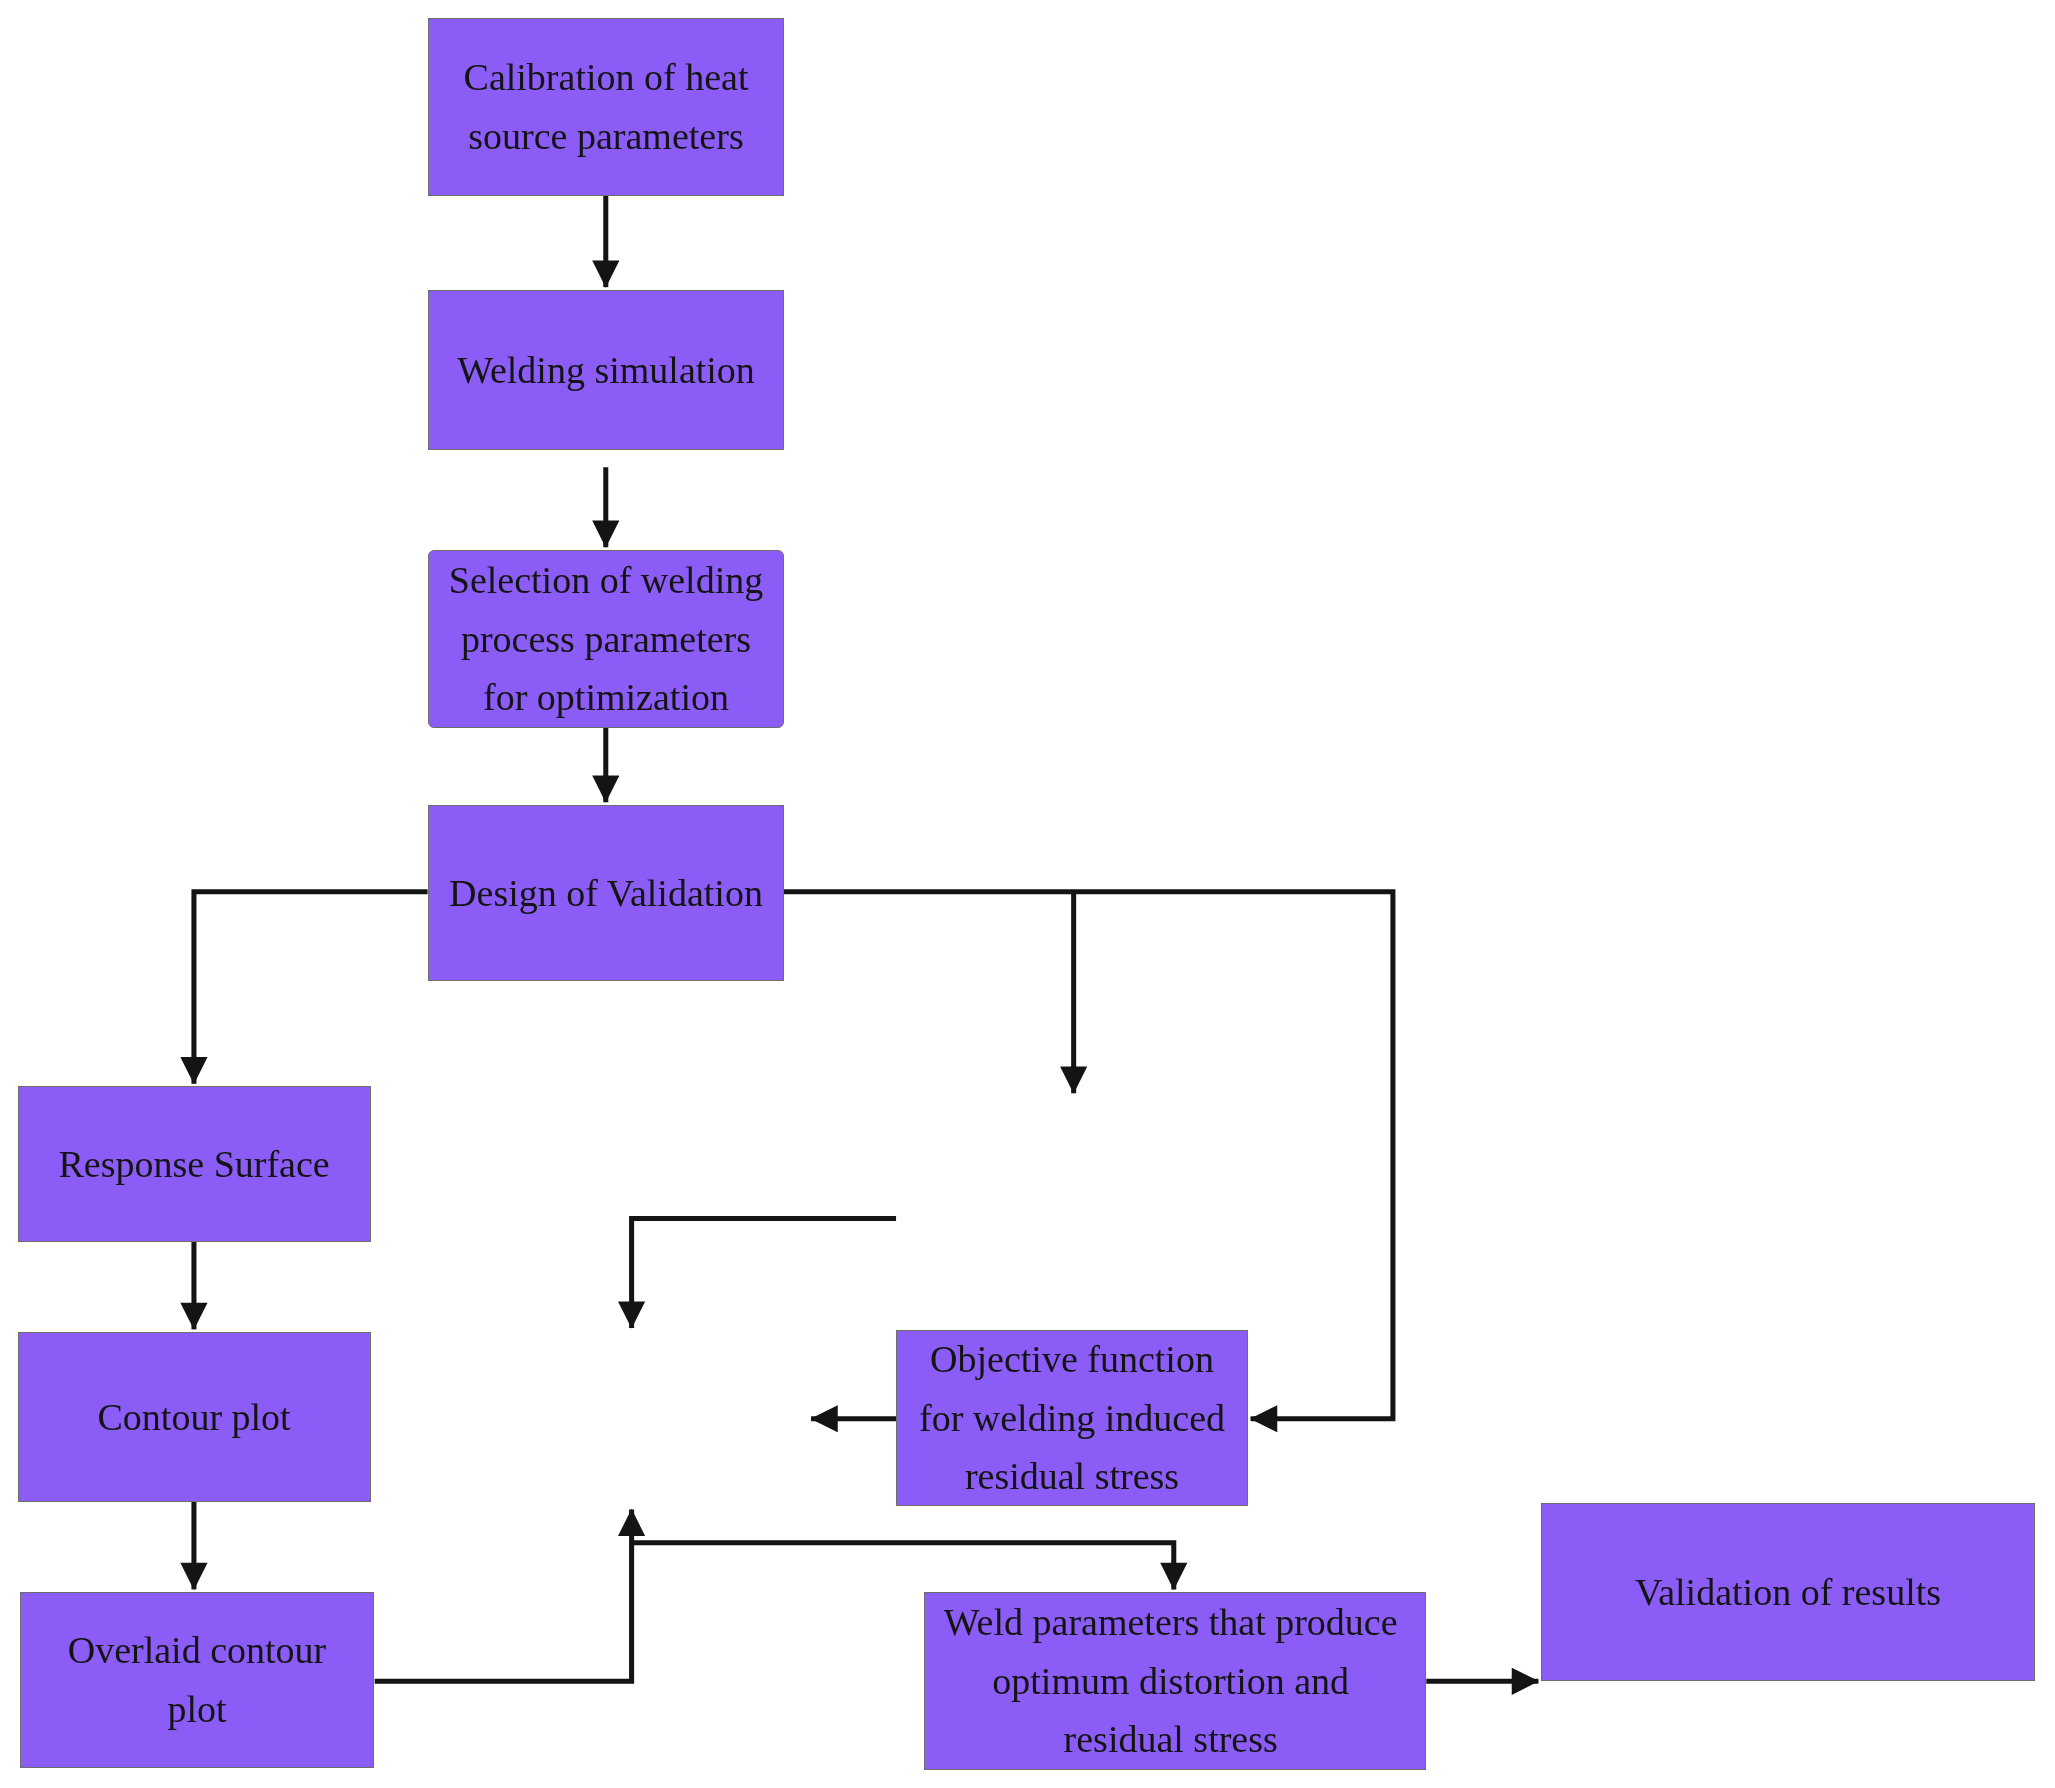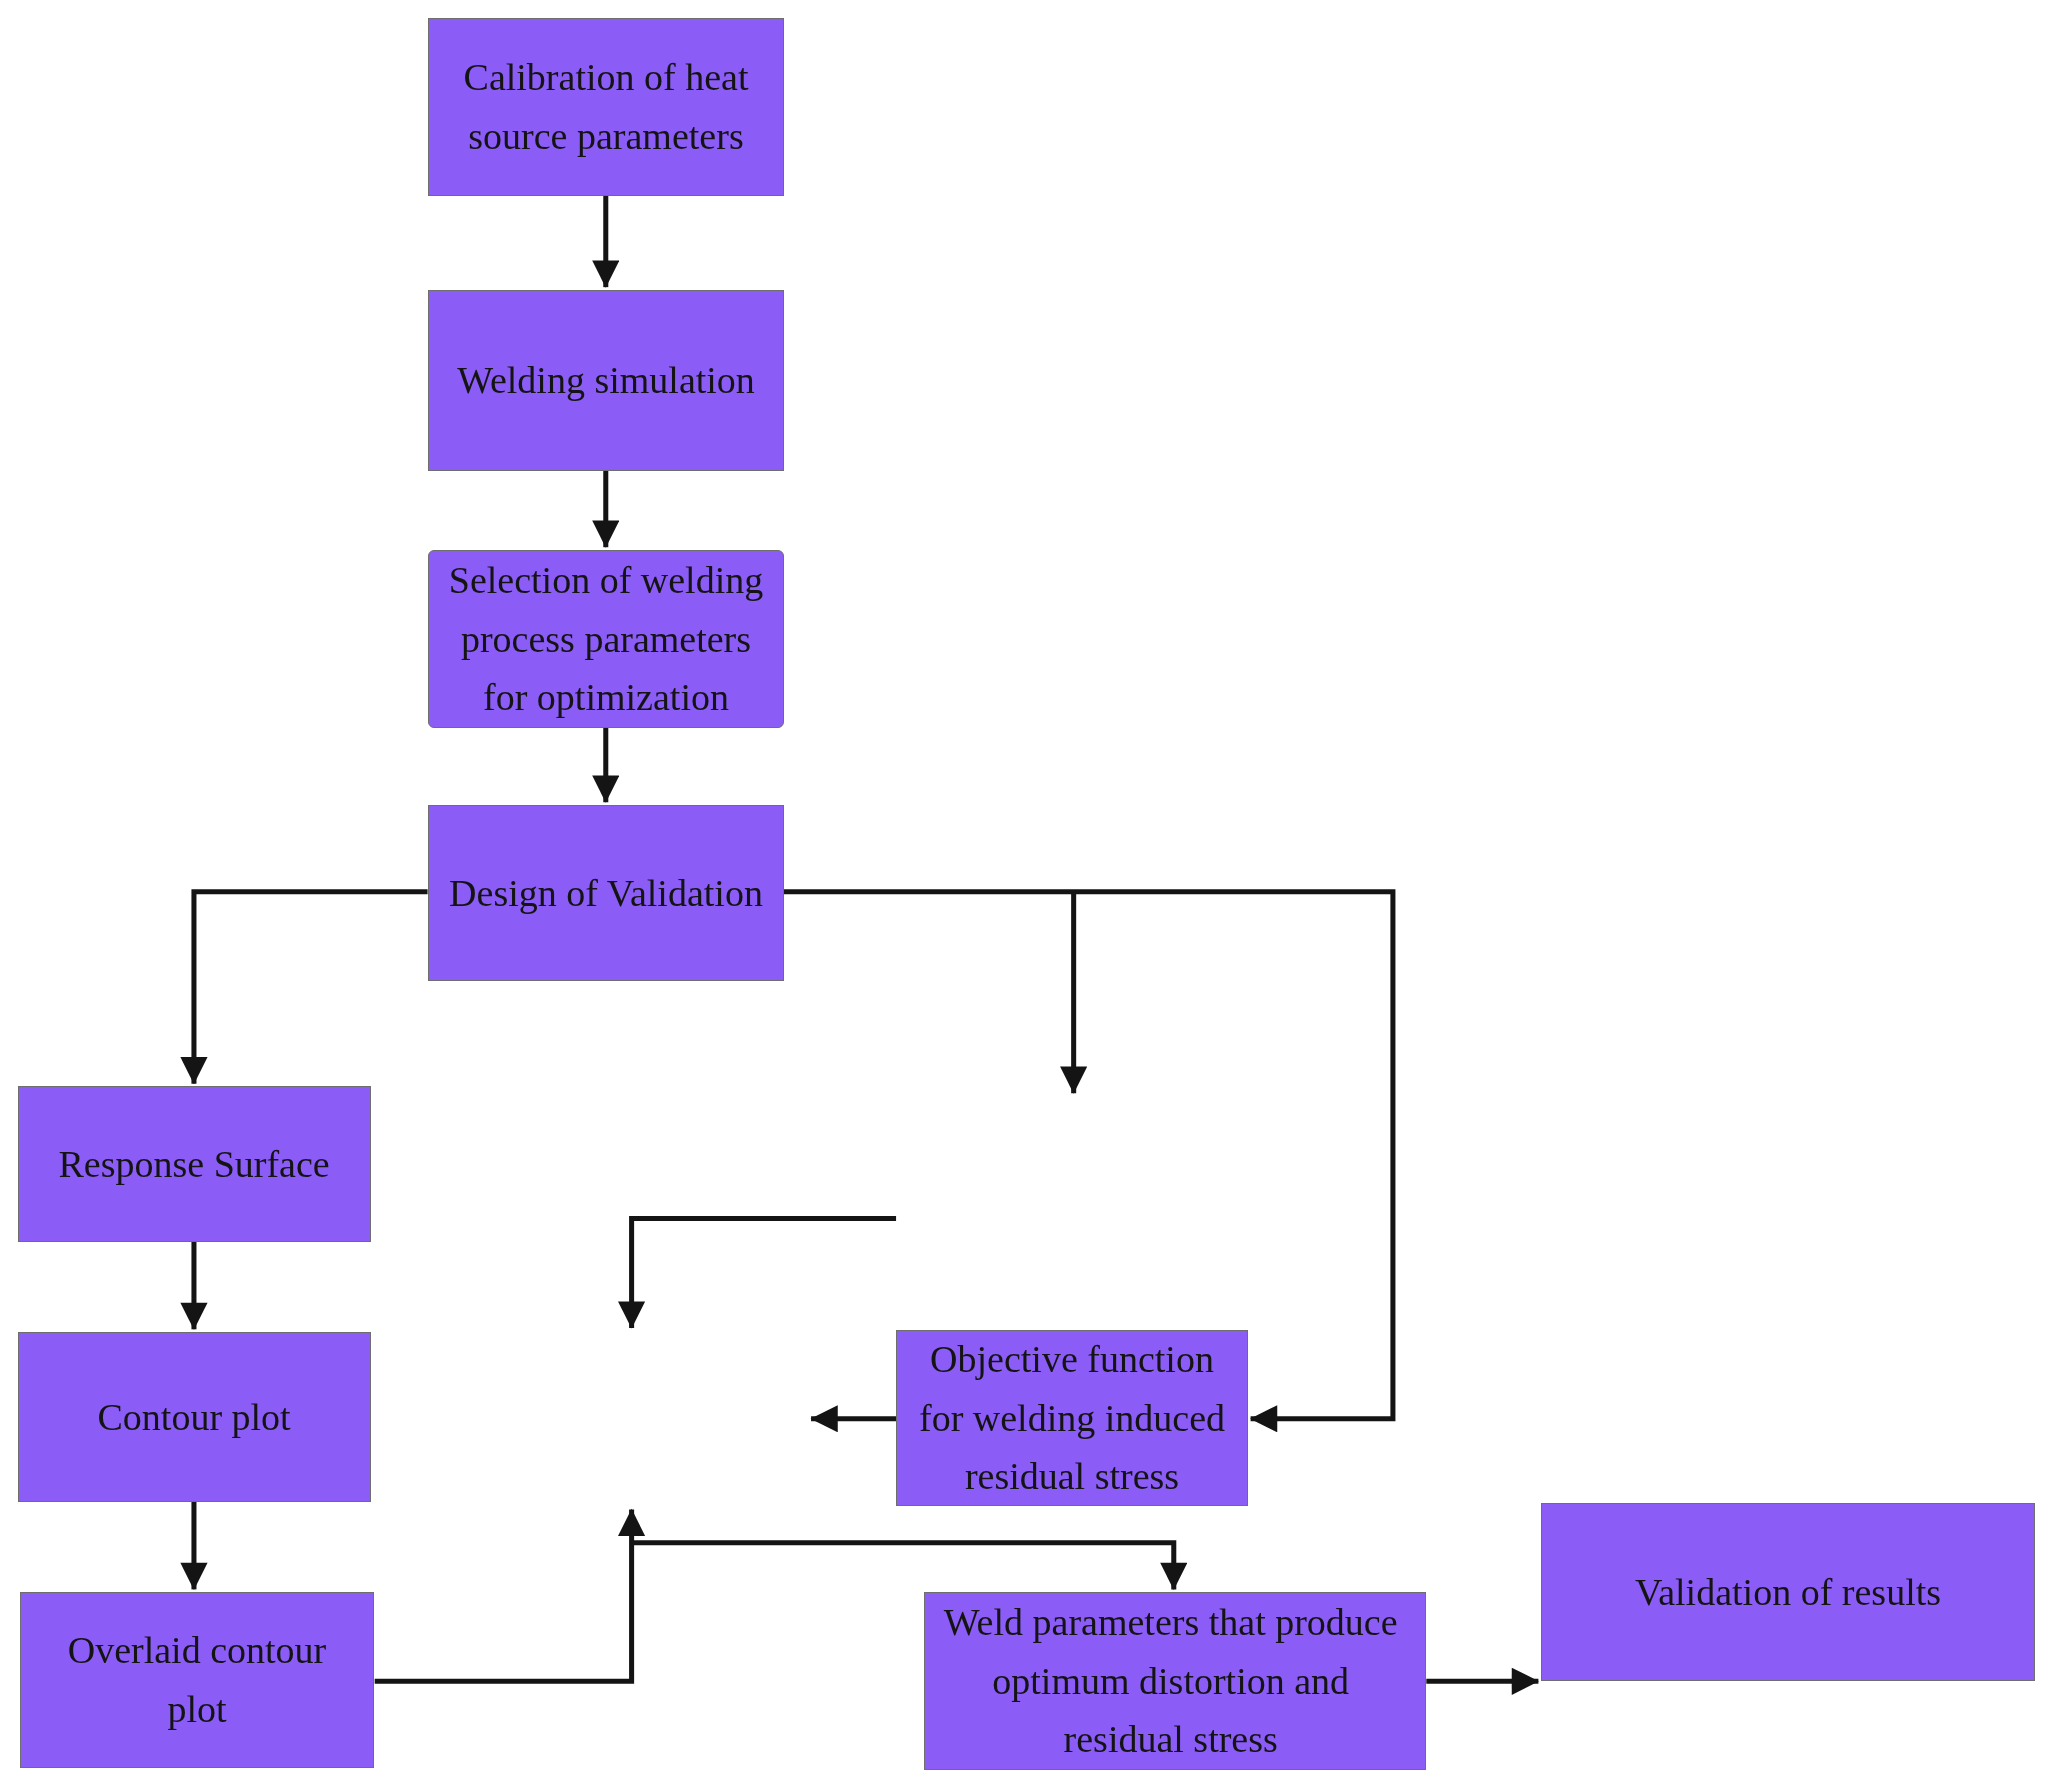--- a/index.html
+++ b/index.html
@@ -29,21 +29,21 @@
     display:flex;
     align-items:center;
     justify-content:center;
     text-align:center;
     font-size:38px;
     line-height:1.55;
     padding:0 17.6px;
   }
   
   #n-calibration        {left:428px;  top:17.6px;   width:356px; height:178px;}
-  #n-welding-simulation {left:428px;  top:290px;  width:356px; height:181px;}
+  #n-welding-simulation {left:428px;  top:290px;  width:356px; height:160px;}
   #n-selection          {left:428px;  top:550px;  width:356px; height:178px;border-radius:6px;}
   #n-doe                {left:428px;  top:805px; width:356px; height:176px;}
   #n-response-surface   {left:17.6px;   top:1086px; width:353px; height:156px;}
   #n-contour-plot       {left:17.6px;   top:1332px; width:353px; height:170px;}
   #n-overlaid-contour   {left:20px;   top:1592px; width:354px; height:176px;}
   #n-obj-distortion     {left:896px; top:1096px; width:352px; height:171px;}
   #n-boa                {left:458px;  top:1330px; width:350px; height:176px;}
   #n-obj-residual       {left:896px; top:1330px; width:352px; height:176px;}
   #n-weld-parameters    {left:924px; top:1592px; width:502px; height:178px;padding-left:9px;}
   #n-validation         {left:1541px; top:1503px; width:494px; height:178px;}

